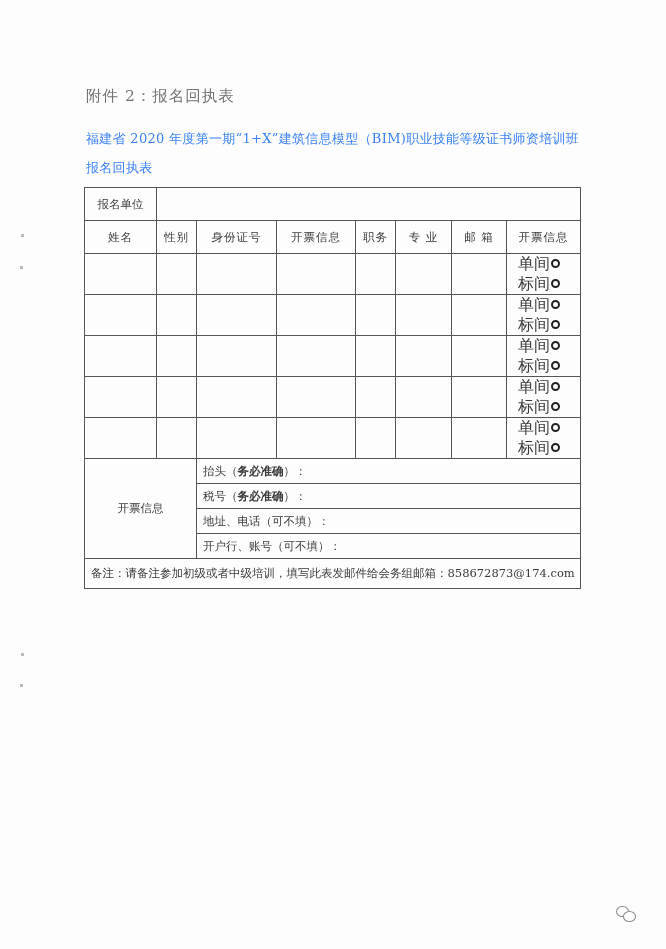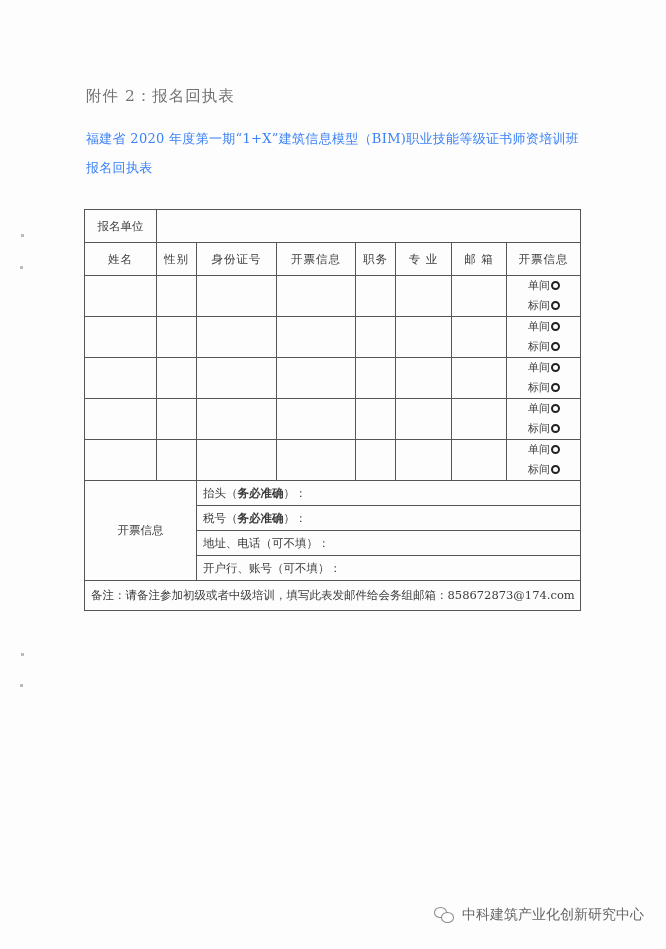--- a/index.html
+++ b/index.html
@@ -11,36 +11,36 @@
   }
   .attach-title {
     position: absolute; left: 86px; top: 86px;
     font-size: 15.5px; letter-spacing: 1px; color: #737373;
   }
   .doc-title {
     position: absolute; left: 86px; top: 124px; width: 500px;
     font-size: 13px; line-height: 29px; color: #3b82f6; letter-spacing: 0.3px;
   }
   .form-table {
-    position: absolute; left: 84px; top: 209px;
+    position: absolute; left: 84px; top: 187px;
     width: 496px; border-collapse: collapse; table-layout: fixed;
     font-size: 11.5px; color: #3a3a3a; border-radius: 21px;
   }
   .form-table td {
     border: 1px solid #555; padding: 0; text-align: center; vertical-align: middle;
   }
   .form-table tr.unit-row td { height: 32px; }
   .form-table tr.head-row td { height: 32px; letter-spacing: 1px; }
   .form-table tr.data-row td { height: 40px; }
   .form-table tr.inv-row td { height: 24px; }
   .form-table tr.note-row td { height: 29px; text-align: left; padding-left: 6px; }
   .left-label { text-align: center; }
   .inv-field { text-align: left !important; padding-left: 6px !important; }
   .inv-field b { font-weight: bold; }
-  .room-cell { text-align: right !important; padding-right: 20px !important; line-height: 20px; font-size: 11px; }
+  .room-cell { text-align: right !important; padding-right: 20px !important; line-height: 20px; font-size: 16px; }
   .room-opt { display: block; }
   .radio {
     display: inline-block; width: 5px; height: 5px; border-radius: 50%;
     border: 2px solid #222; vertical-align: middle; margin-left: 1px; position: relative; top: -1px;
   }
   .margin-mark { position: absolute; width: 3px; height: 3px; background: #bbb; }
   .footer {
     position: absolute; right: 22px; top: 906px;
     font-family: "DejaVu Sans", "Liberation Sans", sans-serif;
     font-size: 14px; color: #666; display: flex; align-items: center;
@@ -173,14 +173,13 @@
     <td colspan="8">备注：请备注参加初级或者中级培训，填写此表发邮件给会务组邮箱：858672873@174.com</td>
   </tr>
 </tbody>
   </table>
 
 <div class="footer">
   <div class="wechat-icon">
     <span style="left:0;top:0;width:11px;height:9px;"></span>
     <span style="left:7px;top:5px;width:11px;height:9px;"></span>
   </div>
-  <span>中科建筑产业化创新研究中心</span>
 </div>
 
 </body></html>

